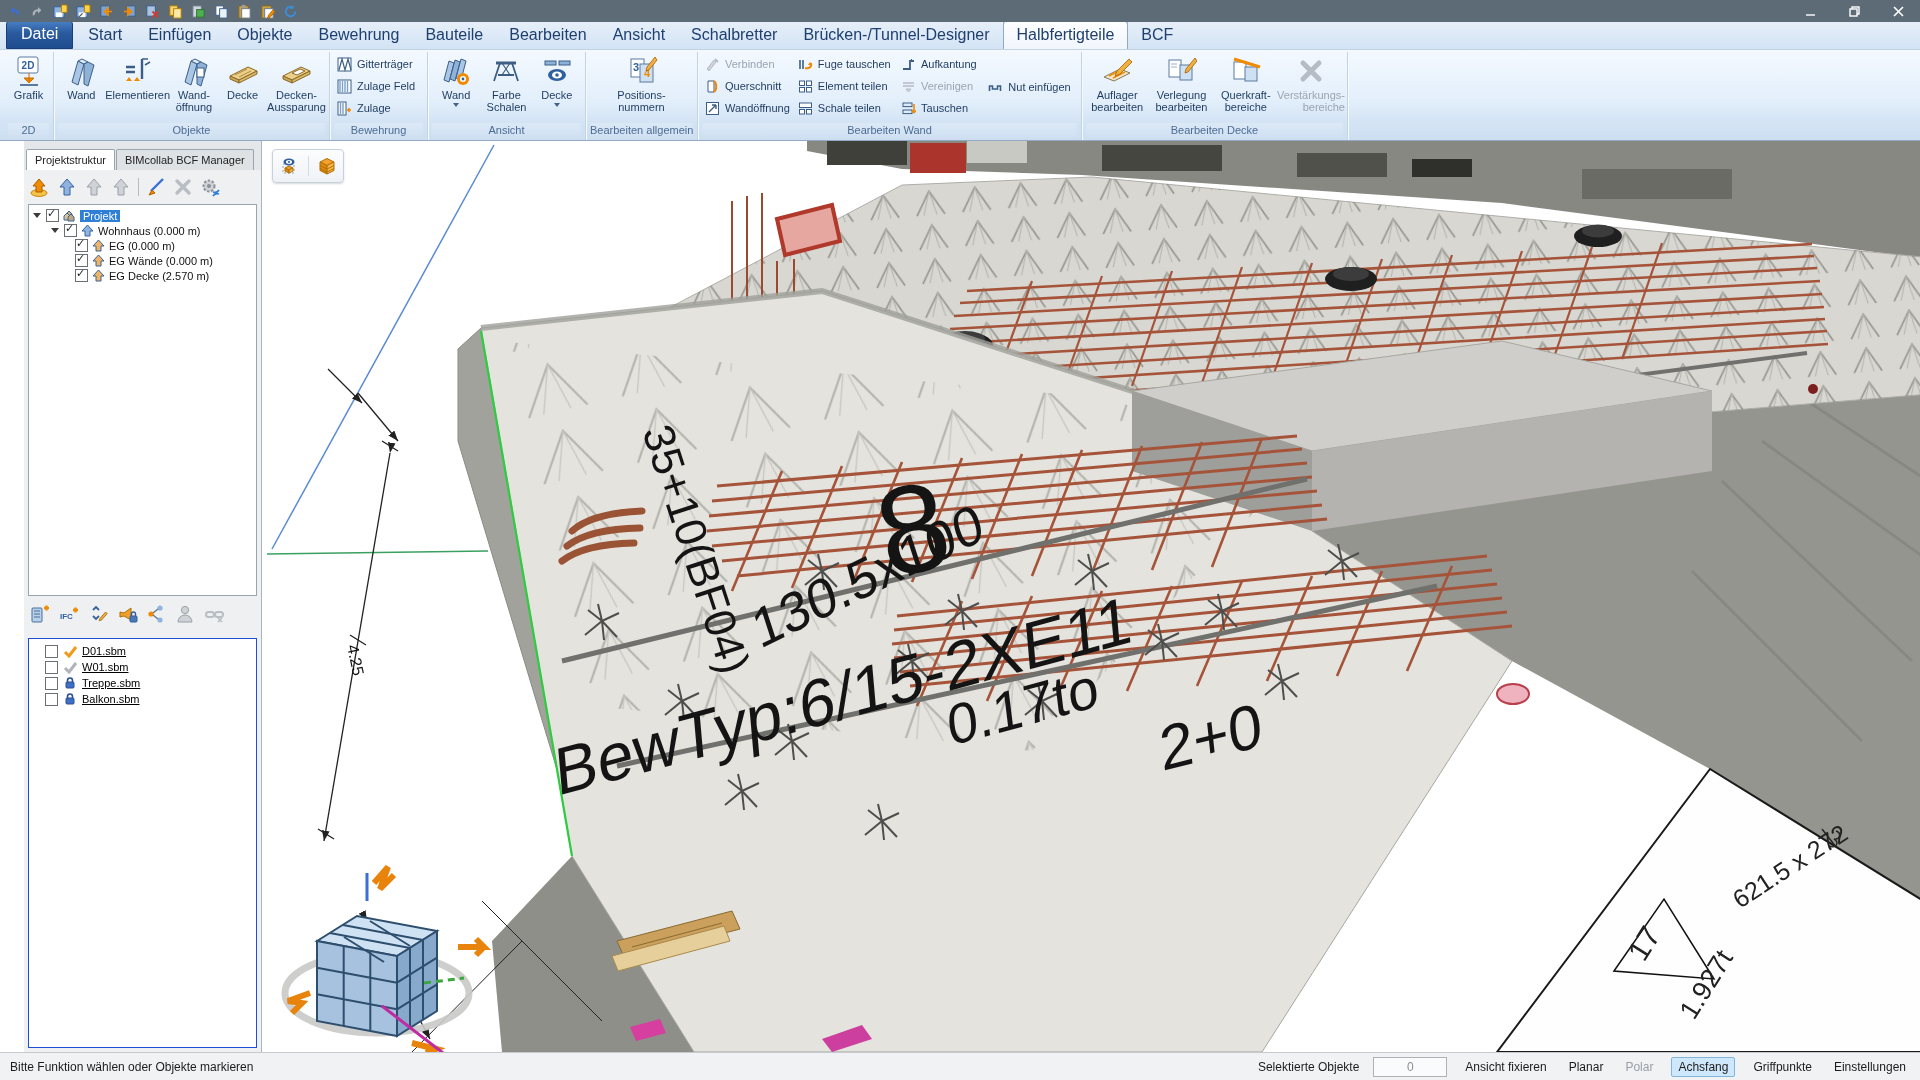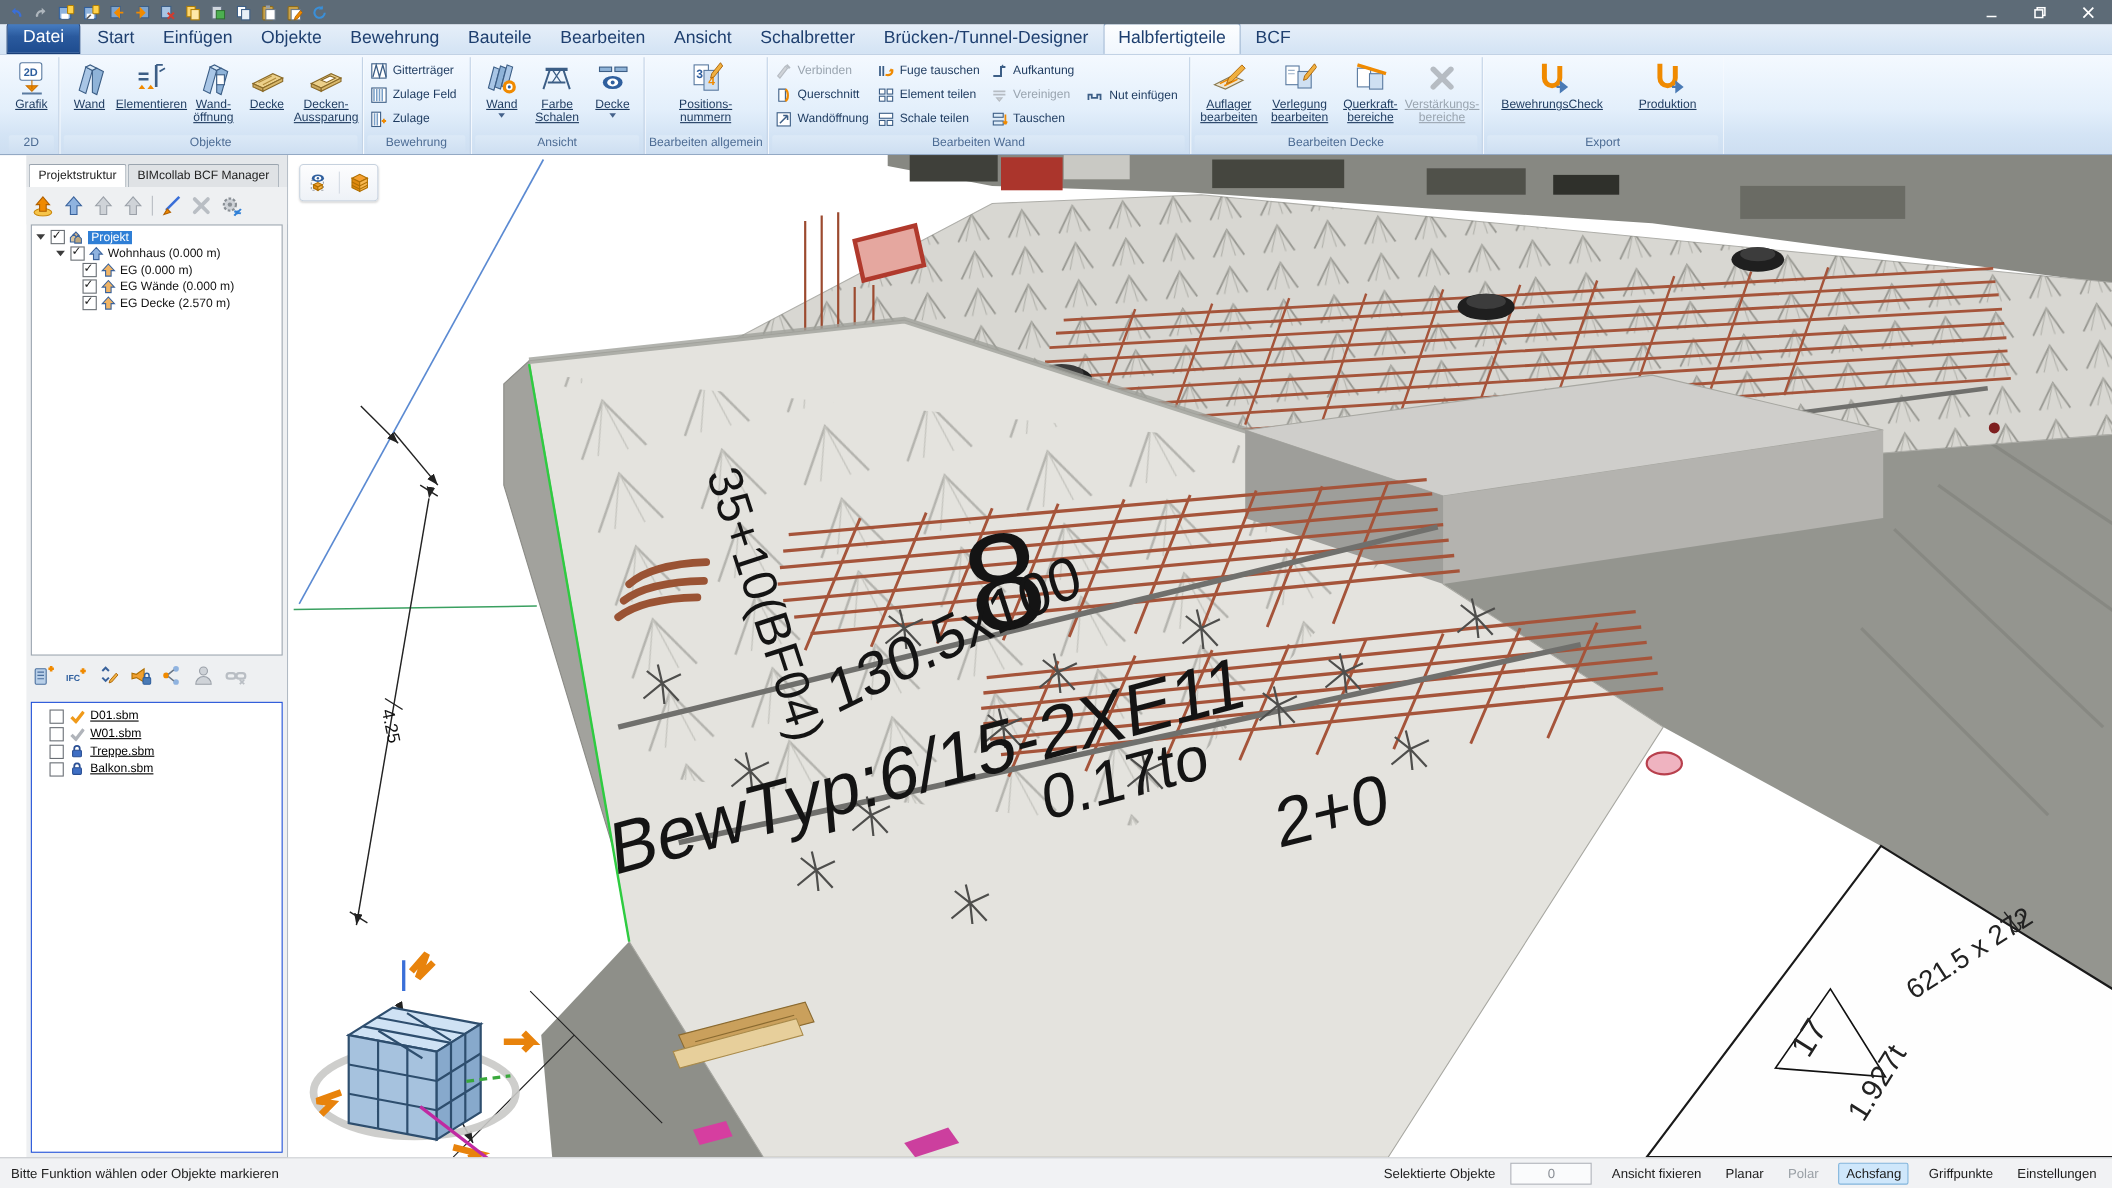--- a/index.html
+++ b/index.html
@@ -22,29 +22,29 @@
   .tab{font-size:16px;color:#1e3f6f;padding:4px 13px 5px;cursor:default;white-space:nowrap;}
   .tab.file{background:linear-gradient(#4a80c4,#2a5a9e 45%,#1e4c8f);color:#fff;border-radius:4px 4px 0 0;border:1px solid #1a3f78;padding:4px 14px 5px;margin-right:2px;}
   .tab.selected{background:linear-gradient(#fdfeff,#f0f6fd);border:1px solid #8fa9c7;border-bottom:none;border-radius:3px 3px 0 0;}
 
   
   .ribbon{height:91px;flex:0 0 91px;background:linear-gradient(#f4f9ff,#e3effb 55%,#d4e4f5 80%,#cddef1);border-bottom:1px solid #93a9c4;display:flex;padding:2px 0 0 4px;box-sizing:border-box;}
   .rgroup{display:flex;flex-direction:column;border-right:1px solid #c3d3e6;box-shadow:1px 0 0 #f6fafe;padding:0 3px;box-sizing:border-box;}
   .rgroup-body{flex:1;display:flex;align-items:stretch;}
   .rgroup-label{flex:0 0 15px;text-align:center;font-size:11px;color:#4d6c94;background:linear-gradient(#dcE9f7,#cfe0f2);border-radius:2px;margin:1px 1px 2px;line-height:14px;white-space:nowrap;}
   .bigbtn{width:56px;display:flex;flex-direction:column;align-items:center;justify-content:flex-start;padding-top:3px;font-size:11px;line-height:12px;text-align:center;color:#1d3a5f;cursor:default;}
-  .bigbtn .lbl{white-space:pre-line;margin-top:2px;text-decoration:underline;}
+  .bigbtn .lbl{white-space:pre-line;margin-top:2px;}
   .bigbtn .bi{width:32px;height:32px;flex:0 0 32px;}
   .bigbtn.wide{width:88px;}
   .bigbtn .caret{width:0;height:0;border-left:3px solid transparent;border-right:3px solid transparent;border-top:4px solid #44618a;margin-top:2px;}
   .smallcol{display:flex;flex-direction:column;justify-content:flex-start;padding:2px 4px;gap:2px;}
   .smallcol.center{justify-content:center;}
   .smallbtn{display:flex;align-items:center;gap:5px;font-size:11px;color:#1d3a5f;height:20px;white-space:nowrap;cursor:default;}
   .smallbtn svg{width:15px;height:15px;flex:0 0 15px;}
-  .disabled{color:#9aa5b0 !important;}
+  .disabled{color:#9aa5b0 !important;text-align:right;}
   .disabled svg *{stroke:#b6bcc3 !important;fill:#cfd3d8 !important;}
 
   
   .main{flex:1;display:flex;min-height:0;}
   .sidebar{width:238px;flex:0 0 238px;background:#eef0f2;display:flex;flex-direction:column;border-right:1px solid #aab4bf;font-size:11px;box-sizing:border-box;margin-left:24px;}
   .ptabs{display:flex;align-items:flex-end;height:26px;padding:3px 2px 0;gap:1px;background:#e4e7ea;}
   .ptab{padding:4px 8px;border:1px solid #9aa4ae;border-bottom:none;background:#dfe2e5;color:#222;border-radius:2px 2px 0 0;white-space:nowrap;}
   .ptab.active{background:#fff;}
   .ttools{height:30px;display:flex;align-items:center;gap:7px;padding:2px 6px;background:#eef0f2;}
   .ttools svg{width:20px;height:20px;}
@@ -479,39 +479,20 @@
           <svg class="bi" viewBox="0 0 32 32">
             <path d="M8 8l16 16M24 8 8 24" stroke="#aab0b6" stroke-width="5" stroke-linecap="round"></path>
           </svg>
           <span class="lbl">Verstärkungs-
 bereiche</span>
         </div>
       </div>
       <div class="rgroup-label">Bearbeiten Decke</div>
     </div>
 
-    <div class="rgroup" style="width:218px;border-right:none">
-      <div class="rgroup-body" style="justify-content:center;gap:6px">
-        <div class="bigbtn" style="width:112px">
-          <svg class="bi" viewBox="0 0 32 32">
-            <path d="M9 3v13a7 7 0 0 0 14 0V5" fill="none" stroke="#f08a00" stroke-width="4.5"></path>
-            <path d="M20 24h8M24 20l5 4-5 4z" fill="#4a7ab5" stroke="#4a7ab5" stroke-width="2"></path>
-          </svg>
-          <span class="lbl">BewehrungsCheck</span>
-        </div>
-        <div class="bigbtn" style="width:86px">
-          <svg class="bi" viewBox="0 0 32 32">
-            <path d="M9 3v13a7 7 0 0 0 14 0V5" fill="none" stroke="#f08a00" stroke-width="4.5"></path>
-            <path d="M20 24h8M24 20l5 4-5 4z" fill="#4a7ab5" stroke="#4a7ab5" stroke-width="2"></path>
-          </svg>
-          <span class="lbl">Produktion</span>
-        </div>
-      </div>
-      <div class="rgroup-label">Export</div>
-    </div>
   </div>
 
   <div class="main">
 
     <aside class="sidebar">
       <div class="ptabs">
         <span class="ptab active">Projektstruktur</span>
         <span class="ptab">BIMcollab BCF Manager</span>
       </div>
       <div class="ttools">

